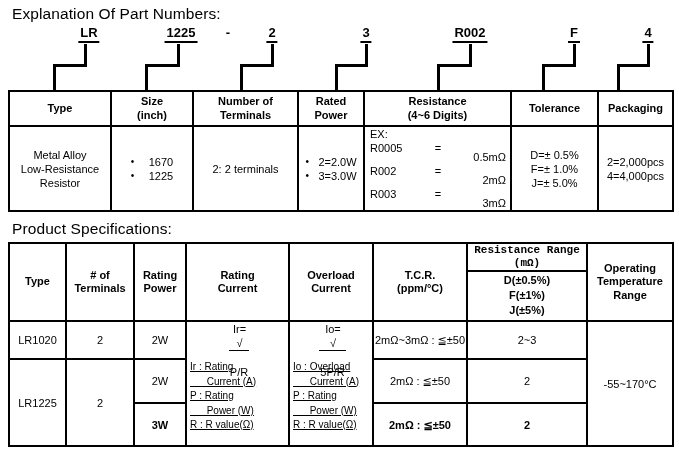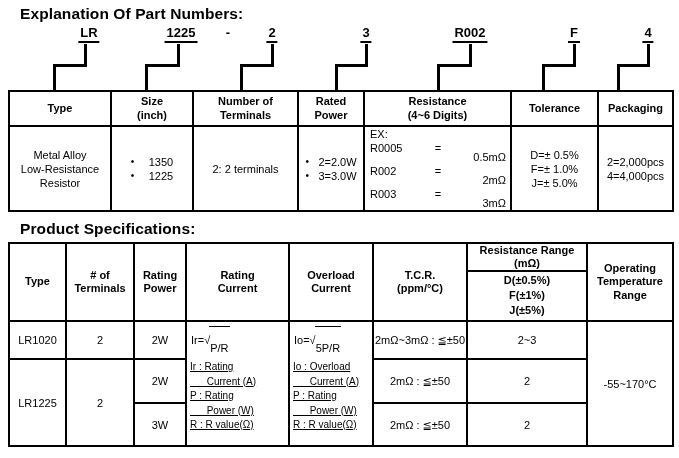--- a/index.html
+++ b/index.html
@@ -6,23 +6,23 @@
   html, body { width: 679px; height: 458px; }
   body {
     position: relative;
     background: #ffffff;
     color: #000;
     font-family: "Liberation Sans", sans-serif;
     overflow: hidden;
   }
   .heading {
     position: absolute;
-    left: 20px;
+    left: 12px;
     font-size: 15.5px;
-    font-weight: bold;
+    font-weight: normal;
     letter-spacing: 0.1px;
   }
   #heading-part-numbers { top: 5px; }
   #heading-product-specs { top: 220px; text-align: center; }
 
   
   .codes { position: absolute; top: 26px; left: 0; width: 570px; height: 18px; }
   .code {
     position: absolute;
     transform: translateX(-50%);
@@ -61,37 +61,37 @@
   .res-cell { text-align: left; vertical-align: middle; padding-left: 5px; }
   .res-row { display: flex; gap: 12px; }
   .res-code { width: 48px; text-align: left; }
   .res-eq   { width: 16px; text-align: center; }
   .res-val  { width: 48px; text-align: right; margin-top: 9px; }
 
   #spec-table { left: 8px; top: 242px; width: 664px; height: 203px; }
   #spec-table thead tr { height: 78px; }
   .spec-row-1 { height: 38px; }
   .spec-row-2 { height: 44px; }
-  .spec-row-3 { height: 43px; }
+  .spec-row-3 { height: 43px; font-weight: bold; }
 
   .rr-header { padding: 0; vertical-align: top; }
   .rr-top {
     height: 28px; border-bottom: 2px solid #000;
     display: flex; align-items: center; justify-content: center;
-    white-space: pre-line; line-height: 13px;
+    white-space: pre-line; line-height: 13px; font-family: Liberation Mono, monospace;
   }
   .rr-bottom {
     height: 46px; display: flex; align-items: center; justify-content: center;
     white-space: pre-line; line-height: 15px;
   }
 
   .calc-cell { vertical-align: top; padding: 0; text-align: left; }
   .formula {
     height: 36px; display: flex; align-items: center;
-    padding-left: 4px; font-size: 11px; white-space: nowrap;
+    padding-left: 4px; font-size: 11px; white-space: nowrap; flex-direction: column;
   }
   .vinculum { border-top: 1.4px solid #000; margin-left: -1px; padding: 14px 1px 0 1px; }
   .defs {
     white-space: pre; font-size: 10px; line-height: 14.5px;
     padding-left: 3px; padding-top: 2px; text-decoration: underline;
   }
 </style>
 </head>
 <body>
 
@@ -147,21 +147,21 @@
   </thead>
   <tbody>
     <tr>
       <td class="preline">Metal Alloy
 Low-Resistance
 Resistor</td>
       <td>
         <div class="bullet-list">
           <div class="bullet-row">
               <span class="bullet">•</span>
-              <span class="bullet-text">1350</span>
+              <span class="bullet-text">1670</span>
             </div>
           <div class="bullet-row">
               <span class="bullet">•</span>
               <span class="bullet-text">1225</span>
             </div>
         </div>
       </td>
       <td>2: 2 terminals</td>
       <td>
         <div class="bullet-list">

